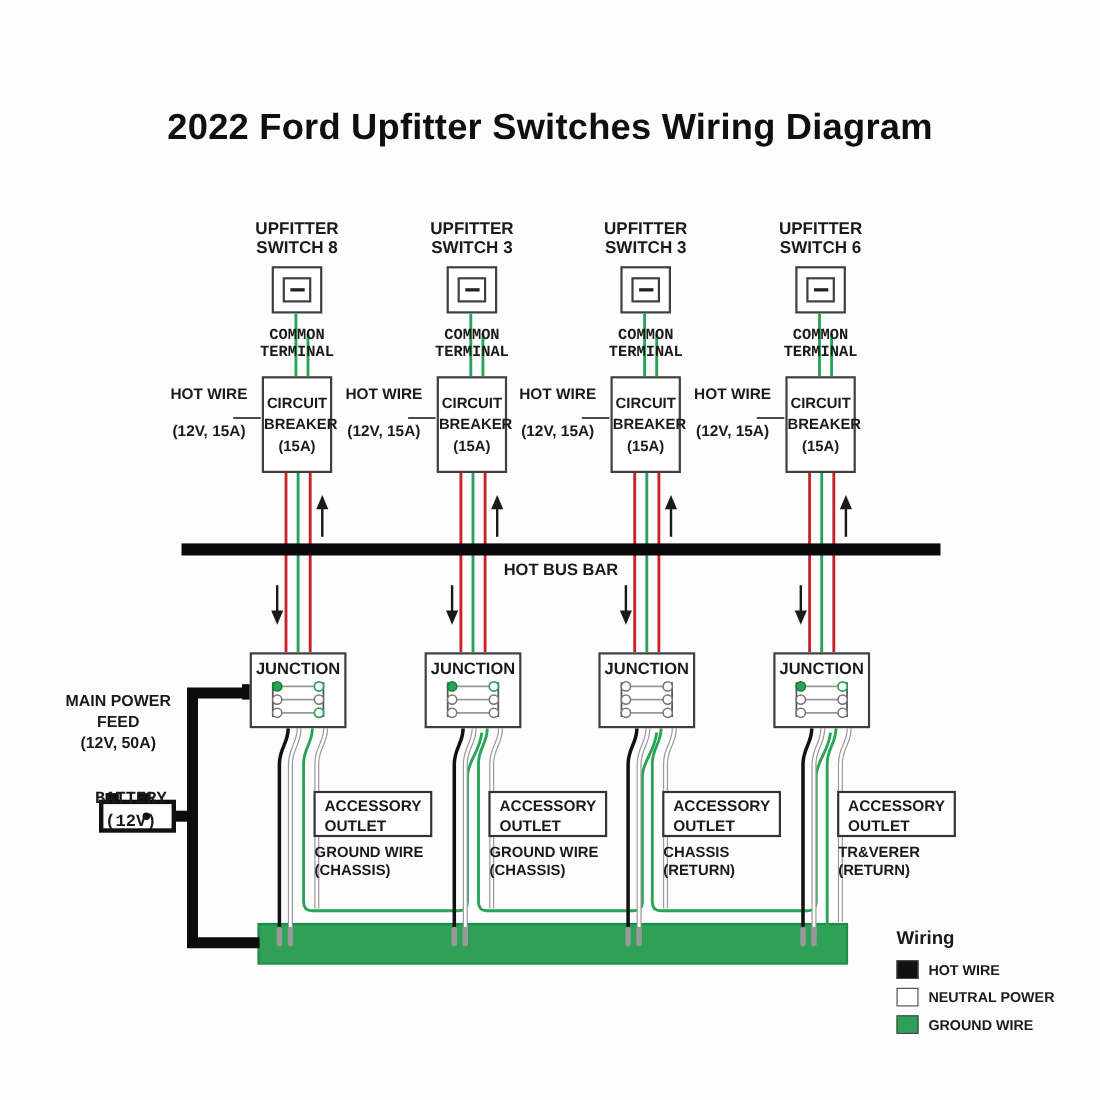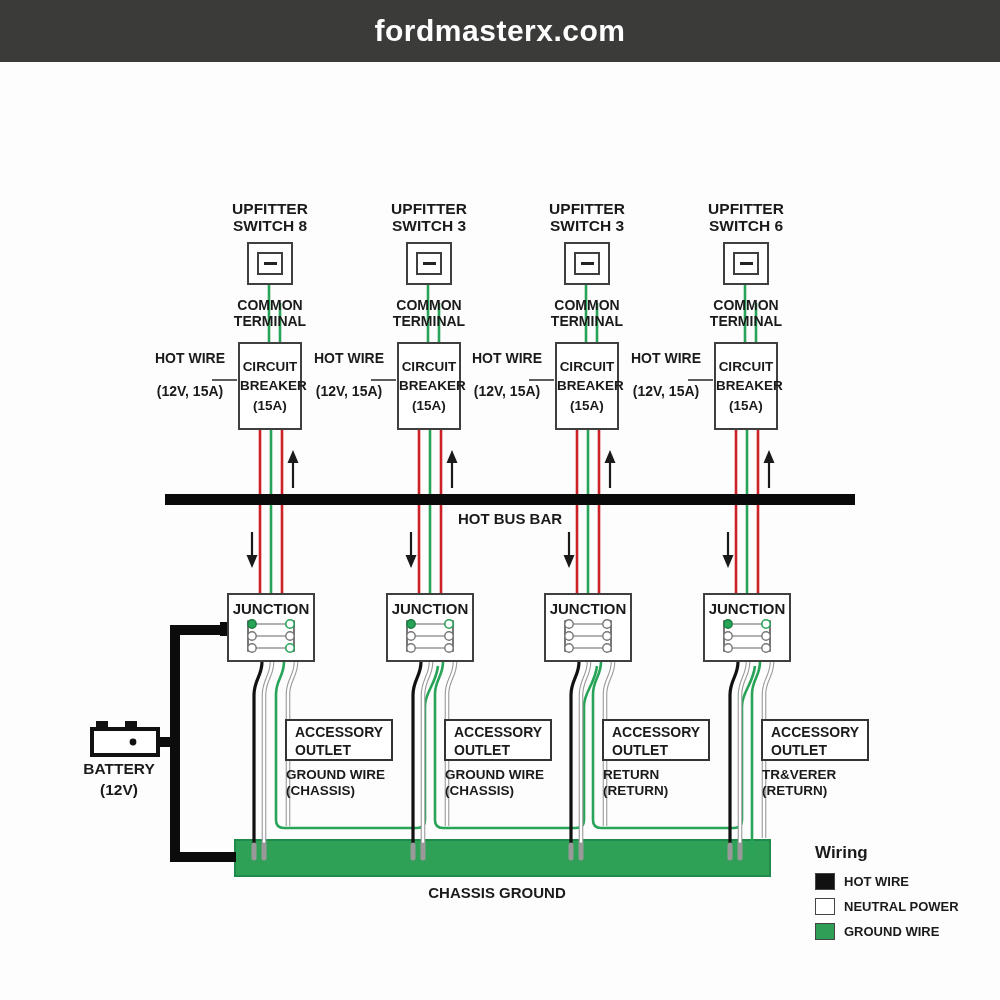--- a/index.html
+++ b/index.html
@@ -7,36 +7,36 @@
           font-family:"Liberation Sans", sans-serif;color:#1a1a1a;margin:0 auto;}
   .banner{position:absolute;left:0;top:0;width:1000px;height:62px;background:var(--banner_bg,#3b3b3a);
           display:flex;align-items:center;justify-content:center;}
   .banner-text{color:#fff;font-size:30px;font-weight:700;letter-spacing:.5px;}
   .page-title{position:absolute;left:0;top:96px;width:1000px;text-align:center;
               font-size:33px;font-weight:700;color:#0f0f0f;letter-spacing:.2px;}
   svg.diagram{position:absolute;left:0;top:0;width:1000px;height:1000px;}
   .lbl{position:absolute;font-weight:700;line-height:1.12;}
   .c{text-align:center;}
   .sw-head{width:140px;font-size:15.5px;top:200px;}
-  .common{width:140px;font-size:14px;top:297px;line-height:1.15;}
+  .common{width:140px;font-size:14px;top:297px;line-height:1.15;font-family:Liberation Mono, monospace;}
   .hotlbl{width:84px;font-size:14px;}
   .box{position:absolute;background:#fff;border:2px solid #3f3f3f;box-sizing:border-box;}
   .cb{width:64px;height:88px;top:342px;display:flex;flex-direction:column;justify-content:center;
       text-align:center;font-weight:700;font-size:13.5px;line-height:1.42;}
   .swbox{width:46px;height:43px;top:242px;display:flex;align-items:center;justify-content:center;}
   .swinner{width:26px;height:23px;border:2px solid #3f3f3f;box-sizing:border-box;
            display:flex;align-items:center;justify-content:center;}
   .swdash{width:13px;height:2.5px;background:#222;}
   .junction{width:88px;height:69px;top:593px;text-align:center;}
   .junction .jlabel{font-weight:700;font-size:15px;margin-top:5px;}
   .outlet{width:108px;height:42px;top:719px;border:2px solid #333;padding:3px 0 0 8px;
           font-weight:700;font-size:14px;line-height:1.25;}
   .retlbl{width:130px;font-size:13.5px;top:767px;line-height:1.18;}
   .feedlbl{left:45px;top:629px;width:125px;font-size:14.5px;line-height:1.3;}
-  .batlbl{left:59px;top:759px;width:120px;font-size:15.5px;line-height:1.35;}
+  .batlbl{left:59px;top:716px;width:120px;font-size:15.5px;line-height:1.35;font-family:Liberation Mono, monospace;}
   .busbar-lbl{left:420px;top:511px;width:180px;font-size:15px;}
   .chassis-lbl{left:377px;top:885px;width:240px;font-size:15px;}
   .legend{position:absolute;left:815px;top:843px;width:170px;}
   .legend-title{font-weight:700;font-size:17px;margin-bottom:10px;}
   .legend-row{display:flex;align-items:center;margin-top:8px;}
   .swatch{width:20px;height:17px;border:1.6px solid #444;box-sizing:border-box;margin-right:9px;flex:none;}
   .legend-label{font-weight:700;font-size:13px;}
   
   .w-red{stroke:var(--power_wire_red,#cc2127);stroke-width:2.6;fill:none;}
   .w-green{stroke:var(--ground_wire,#27a457);stroke-width:2.6;fill:none;}
@@ -53,24 +53,22 @@
   .tb-bracket{stroke:#555;stroke-width:1.6;fill:none;}
   .t-gfill{fill:var(--ground_wire,#27a457);stroke:#1b7d3f;stroke-width:1.4;}
   .t-gring{fill:#fff;stroke:var(--ground_wire,#27a457);stroke-width:1.6;}
   .t-gray{fill:#fff;stroke:#777;stroke-width:1.4;}
 </style>
 </head>
 <body>
 
 <div class="screen">
 
-  <div class="banner">
-    <div class="banner-text">fordmasterx.com</div>
-  </div>
-
+
+  <div class="page-title">2022 Ford Upfitter Switches Wiring Diagram</div>
 
   <svg class="diagram" viewBox="0 0 1000 1000">
 
     <rect x="235" y="840" width="535" height="36" fill="var(--chassis_bar,#2ea157)" stroke="#1f8a4c" stroke-width="2"></rect>
 
     <g>
       <path class="w-green" d="M269,285 V342"></path>
         <path class="w-green" d="M280,303 V342"></path>
       <path class="w-red" d="M260,428 V593"></path>
         <path class="w-green" d="M271,428 V593"></path>
@@ -298,21 +296,21 @@
         <circle class="t-gray" cx="51" cy="19" r="4.2"></circle>
       <circle class="t-gray" cx="13" cy="31" r="4.2"></circle>
         <circle class="t-gray" cx="51" cy="31" r="4.2"></circle>
     </svg>
   </div>
   <div class="box outlet" style="left:602px;">
     <span style="display:block">ACCESSORY</span>
     <span style="display:block">OUTLET</span>
   </div>
   <div class="lbl retlbl" style="left:603px;">
-    <span style="display:block">RETURN</span>
+    <span style="display:block">CHASSIS</span>
     <span style="display:block">(RETURN)</span>
   </div>
 
   <div class="lbl c sw-head" style="left:676px;">
     <span style="display:block">UPFITTER</span>
     <span style="display:block">SWITCH 6</span>
   </div>
   <div class="box swbox" style="left:723px;">
     <div class="swinner">
         <div class="swdash"></div>
@@ -349,27 +347,31 @@
     <span style="display:block">ACCESSORY</span>
     <span style="display:block">OUTLET</span>
   </div>
   <div class="lbl retlbl" style="left:762px;">
     <span style="display:block">TR&amp;VERER</span>
     <span style="display:block">(RETURN)</span>
   </div>
 
   <div class="lbl c busbar-lbl">HOT BUS BAR</div>
 
+  <div class="lbl c feedlbl">
+    <span style="display:block">MAIN POWER</span>
+    <span style="display:block">FEED</span>
+    <span style="display:block">(12V, 50A)</span>
+  </div>
 
   <div class="lbl c batlbl">
     <span style="display:block">BATTERY</span>
     <span style="display:block">(12V)</span>
   </div>
 
-  <div class="lbl c chassis-lbl">CHASSIS GROUND</div>
 
   <div class="legend">
     <div class="legend-title">Wiring</div>
     <div class="legend-row">
       <div class="swatch" style="background: rgb(17, 17, 17);"></div>
       <div class="legend-label">HOT WIRE</div>
     </div>
     <div class="legend-row">
       <div class="swatch" style="background: rgb(255, 255, 255);"></div>
       <div class="legend-label">NEUTRAL POWER</div>

